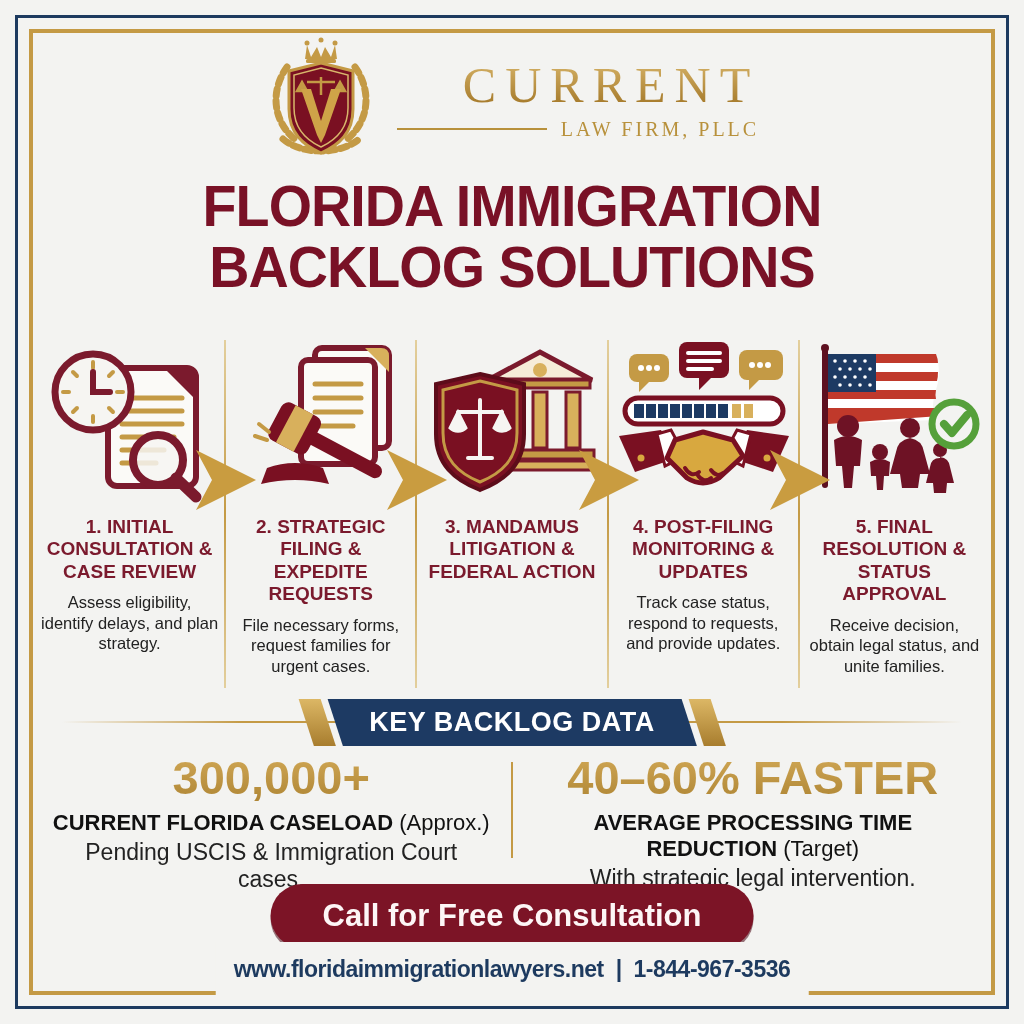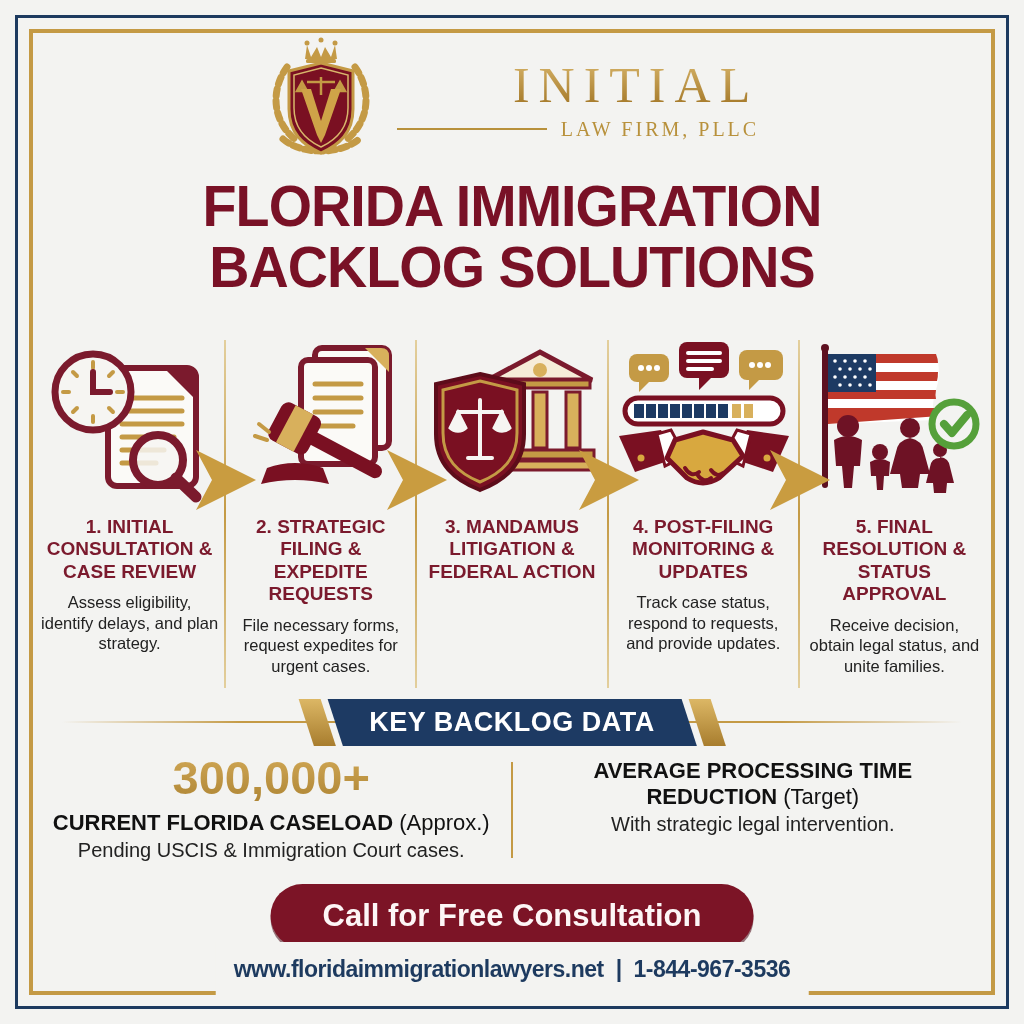--- a/index.html
+++ b/index.html
@@ -50,21 +50,21 @@
   
   .stats{position:absolute;top:752px;left:40px;right:40px;display:grid;grid-template-columns:1fr 1fr;gap:19px;}
   .stat{text-align:center;padding:0 10px;}
   .stat-value{
     font-weight:800;font-size:47px;line-height:1.1;letter-spacing:0;
     background:linear-gradient(180deg,#d2a957,#ad8433);
     -webkit-background-clip:text;background-clip:text;-webkit-text-fill-color:transparent;color:#bd9240;
   }
   .stat-label{margin-top:6px;font-size:22px;color:#111;}
   .stat-label .b{font-weight:800;}
-  .stat-sub{margin-top:3px;font-size:20px;color:#222;}
+  .stat-sub{margin-top:3px;font-size:23px;color:#222;}
   .stats-divider{position:absolute;top:762px;left:50%;width:2px;height:96px;background:#c49a45;transform:translateX(-50%);}
 
   
   .cta-button{
     position:absolute;top:884px;left:50%;transform:translateX(-50%);
     background:#7c1426;border:0;border-radius:34px;padding:14px 52px;
     color:#fdf6f6;font-weight:800;font-size:31px;font-family:"Liberation Sans",sans-serif;
     box-shadow:0 3px 0 rgba(74,9,21,0.55);cursor:pointer;white-space:nowrap;
   }
 
@@ -107,21 +107,21 @@
         <g stroke="#c49a45" stroke-width="2.5" fill="none">
           <line x1="56" y1="40" x2="56" y2="58"></line>
           <line x1="42" y1="45" x2="70" y2="45"></line>
           <path d="M37 45 l-5 9 h10 Z M75 45 l-5 9 h10 Z" fill="#c49a45"></path>
         </g>
 
         <path d="M36 52 L52 98 L56 106 L60 98 L76 52 L66 52 L56 84 L46 52 Z" fill="#cfa348"></path>
       </svg>
     </span>
     <div class="logo-text">
-      <div class="firm-name">INITIAL</div>
+      <div class="firm-name">CURRENT</div>
       <div class="firm-sub-row">
         <div class="firm-sub-line"></div>
         <div class="firm-subtitle">LAW FIRM, PLLC</div>
       </div>
     </div>
   </div>
 
   <div class="main-title">
     <div>FLORIDA IMMIGRATION</div>
     <div>BACKLOG SOLUTIONS</div>
@@ -182,21 +182,21 @@
             <rect x="46" y="74" width="20" height="42" fill="#d8b05c"></rect>
           </g>
           <path d="M30 128 q28 -10 56 0 l6 16 q-34 -8 -68 0 Z" fill="#7a1022"></path>
           <g stroke="#c49a45" stroke-width="4" stroke-linecap="round">
             <line x1="18" y1="96" x2="30" y2="100"></line>
               <line x1="22" y1="84" x2="32" y2="92"></line>
           </g>
         </svg>
       </div>
       <div class="step-title">2. STRATEGIC FILING &amp; EXPEDITE REQUESTS</div>
-      <div class="step-desc">File necessary forms, request expedites for urgent cases.</div>
+      <div class="step-desc">File necessary forms, request families for urgent cases.</div>
     </div>
 
     <div class="step">
       <div class="step-icon">
         <svg width="168" height="165" viewBox="0 0 168 165">
           <g>
             <path d="M60 40 L112 12 L164 40 Z" fill="#f6ecd8" stroke="#7b1a2d" stroke-width="5"></path>
             <circle cx="112" cy="30" r="7" fill="#d8b05c"></circle>
             <rect x="62" y="40" width="100" height="8" fill="#c49a45" stroke="#7b1a2d" stroke-width="3"></rect>
             <g fill="#d8b05c" stroke="#7b1a2d" stroke-width="3">
@@ -365,20 +365,21 @@
   <div class="stats">
     <div class="stat">
       <div class="stat-value">300,000+</div>
       <div class="stat-label">
         <span class="b">CURRENT FLORIDA CASELOAD</span>
         <span>(Approx.)</span>
       </div>
       <div class="stat-sub">Pending USCIS &amp; Immigration Court cases.</div>
     </div>
     <div class="stat">
+      <div class="stat-value">40–60% FASTER</div>
       <div class="stat-label">
         <span class="b">AVERAGE PROCESSING TIME REDUCTION</span>
         <span>(Target)</span>
       </div>
       <div class="stat-sub">With strategic legal intervention.</div>
     </div>
   </div>
   <div class="stats-divider"></div>
 
   <button class="cta-button">Call for Free Consultation</button>

